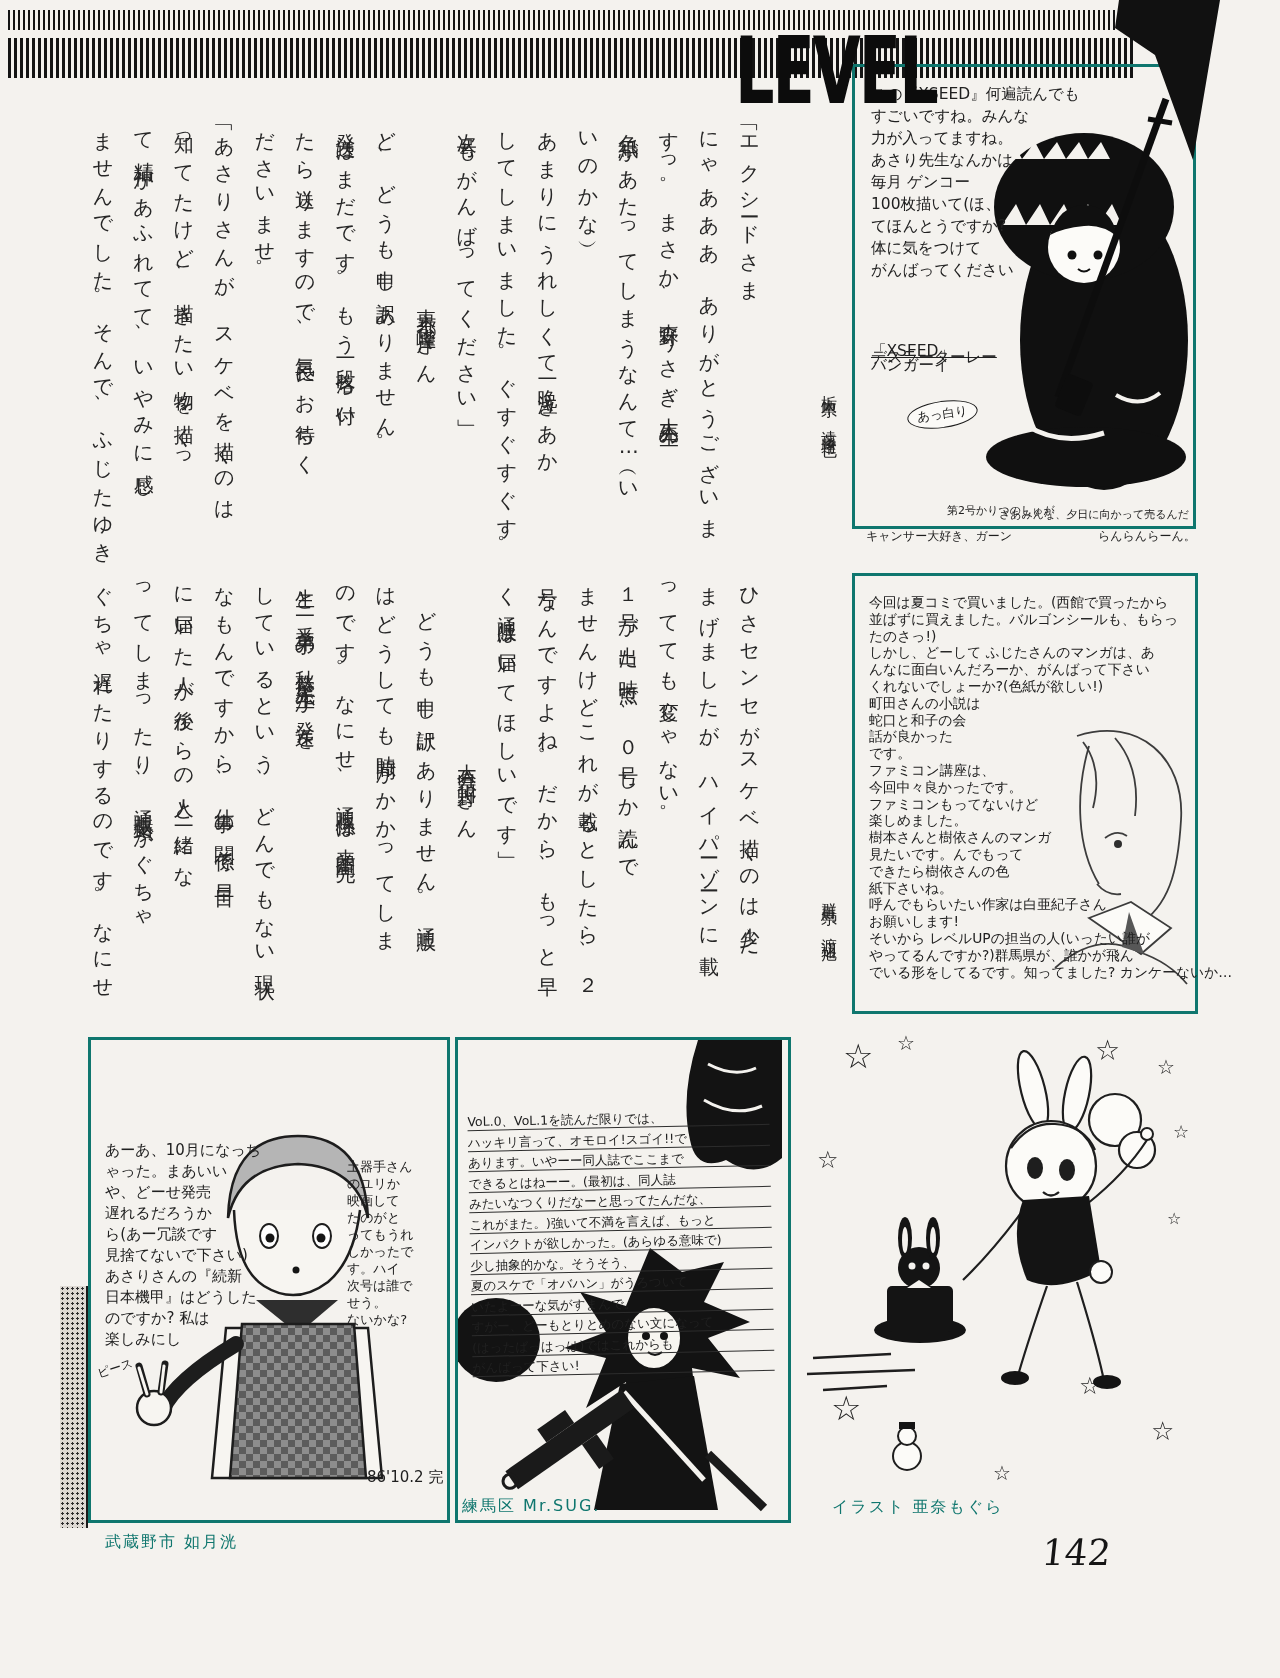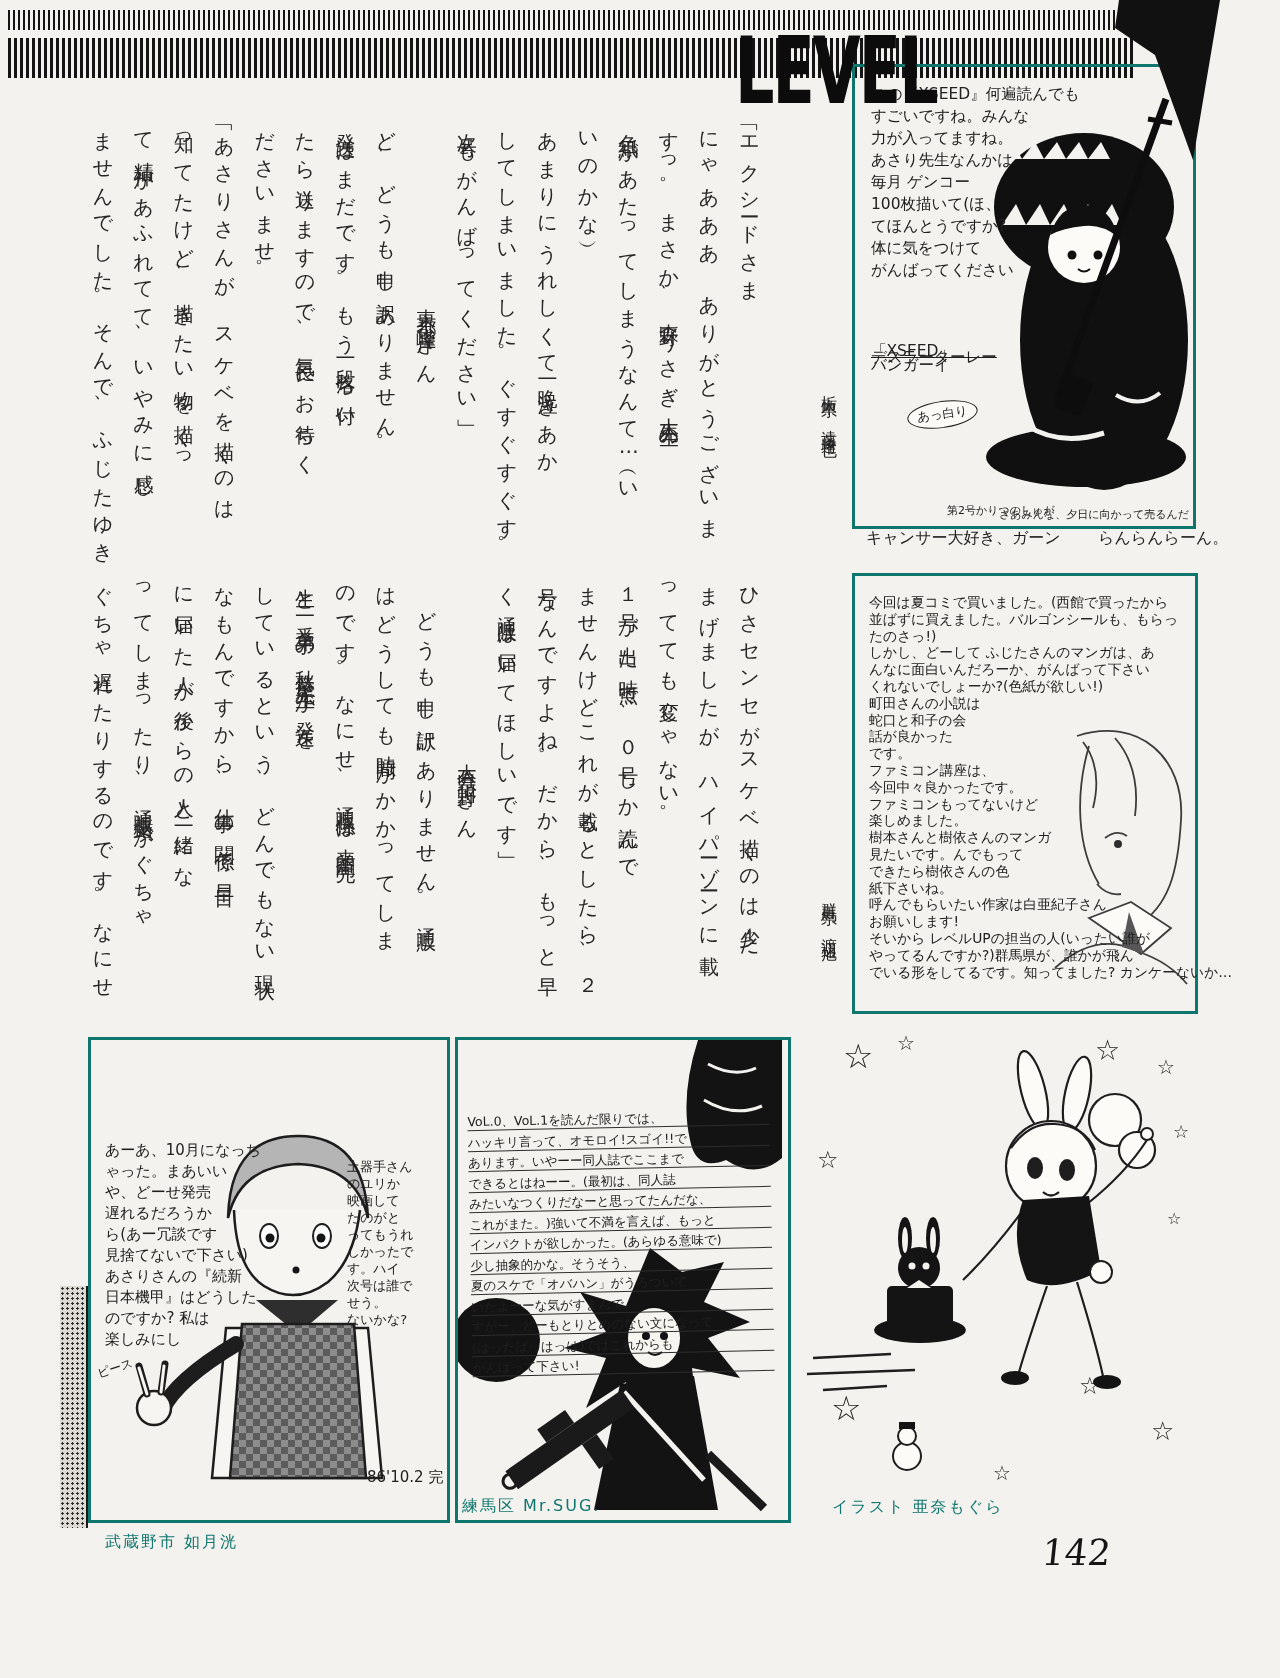--- a/index.html
+++ b/index.html
@@ -52,21 +52,21 @@
   .endo-strike{top:232px;text-decoration:line-through;margin-top:48px;}
   .endo-title{top:258px;margin-top:16px;}
   .endo-cheer{top:288px;}
   .endo-bubble{
     position:absolute;left:52px;top:334px;z-index:3;font-size:12.5px;
     background:#fbfaf7;border:1.5px solid #1d1d1d;border-radius:50%;
     padding:4px 9px;transform:rotate(-8deg);
   }
   .endo-note-il{left:92px;bottom:8px;font-size:11px;z-index:3;}
   .endo-note-ir{right:4px;bottom:4px;font-size:11px;z-index:3;}
-  .note-below{position:absolute;font-size:16px;color:#1e1e1e;z-index:2;}
+  .note-below{position:absolute;font-size:12px;color:#1e1e1e;z-index:2;}
   .nb-left{left:866px;top:528px;}
   .nb-right{left:1098px;top:528px;}
 
   .watanabe-lines{left:14px;top:18px;font-size:13.8px;line-height:16.8px;z-index:2;}
 
   .kisa-left{left:14px;top:100px;font-size:15px;line-height:21px;z-index:2;}
   .kisa-right{left:256px;top:118px;font-size:13px;line-height:17px;z-index:2;}
   .kisa-bottom{left:12px;top:388px;font-size:13.5px;line-height:15.5px;z-index:2;}
   .kisa-peace{left:6px;top:320px;font-size:12px;transform:rotate(-18deg);z-index:2;}
   .kisa-date{left:276px;top:428px;font-size:15px;z-index:2;text-align:right;}

